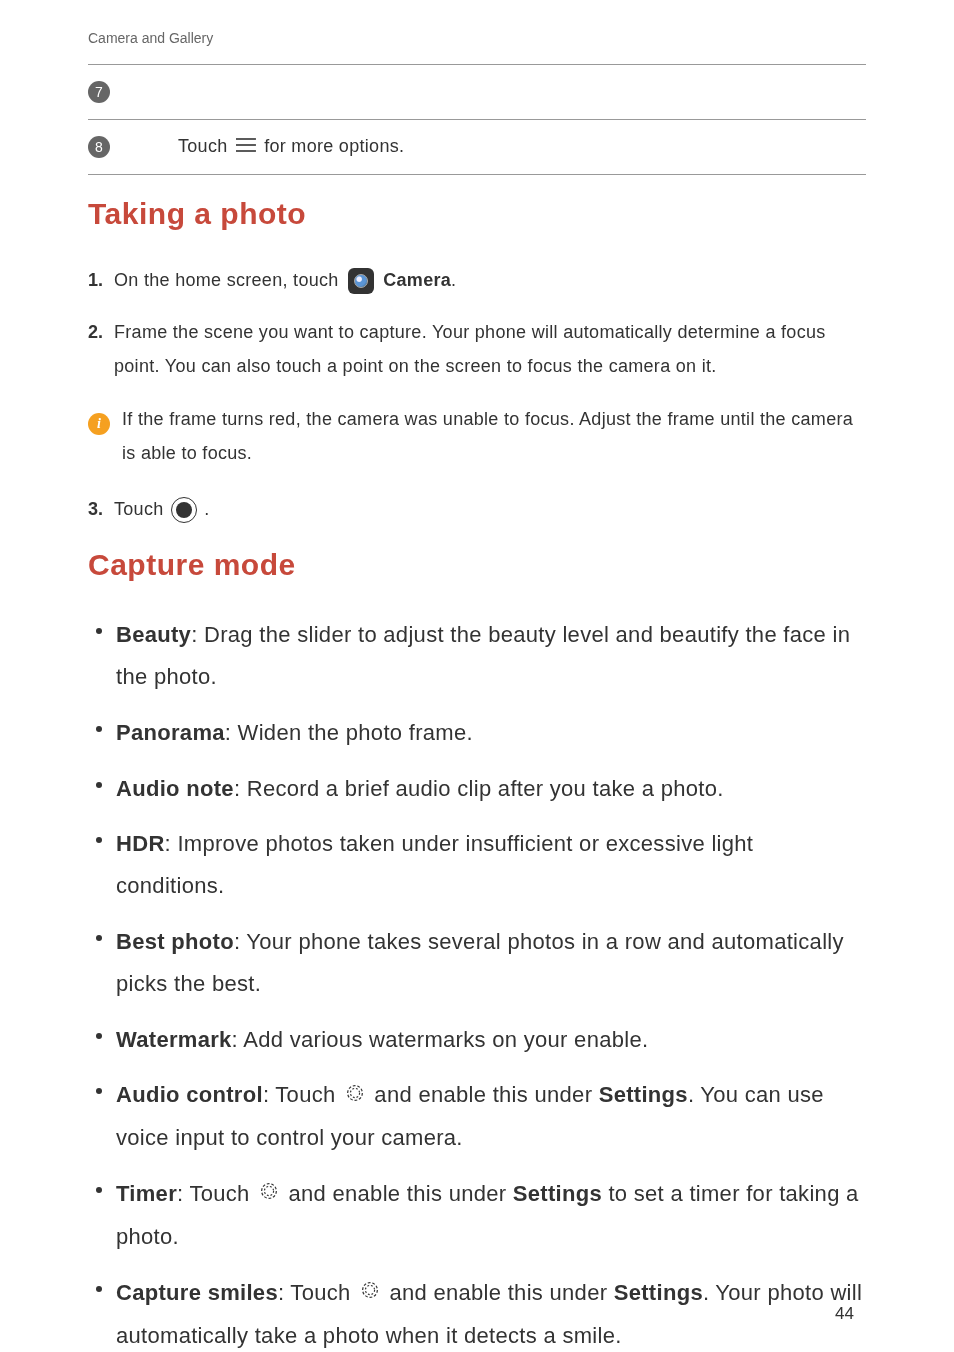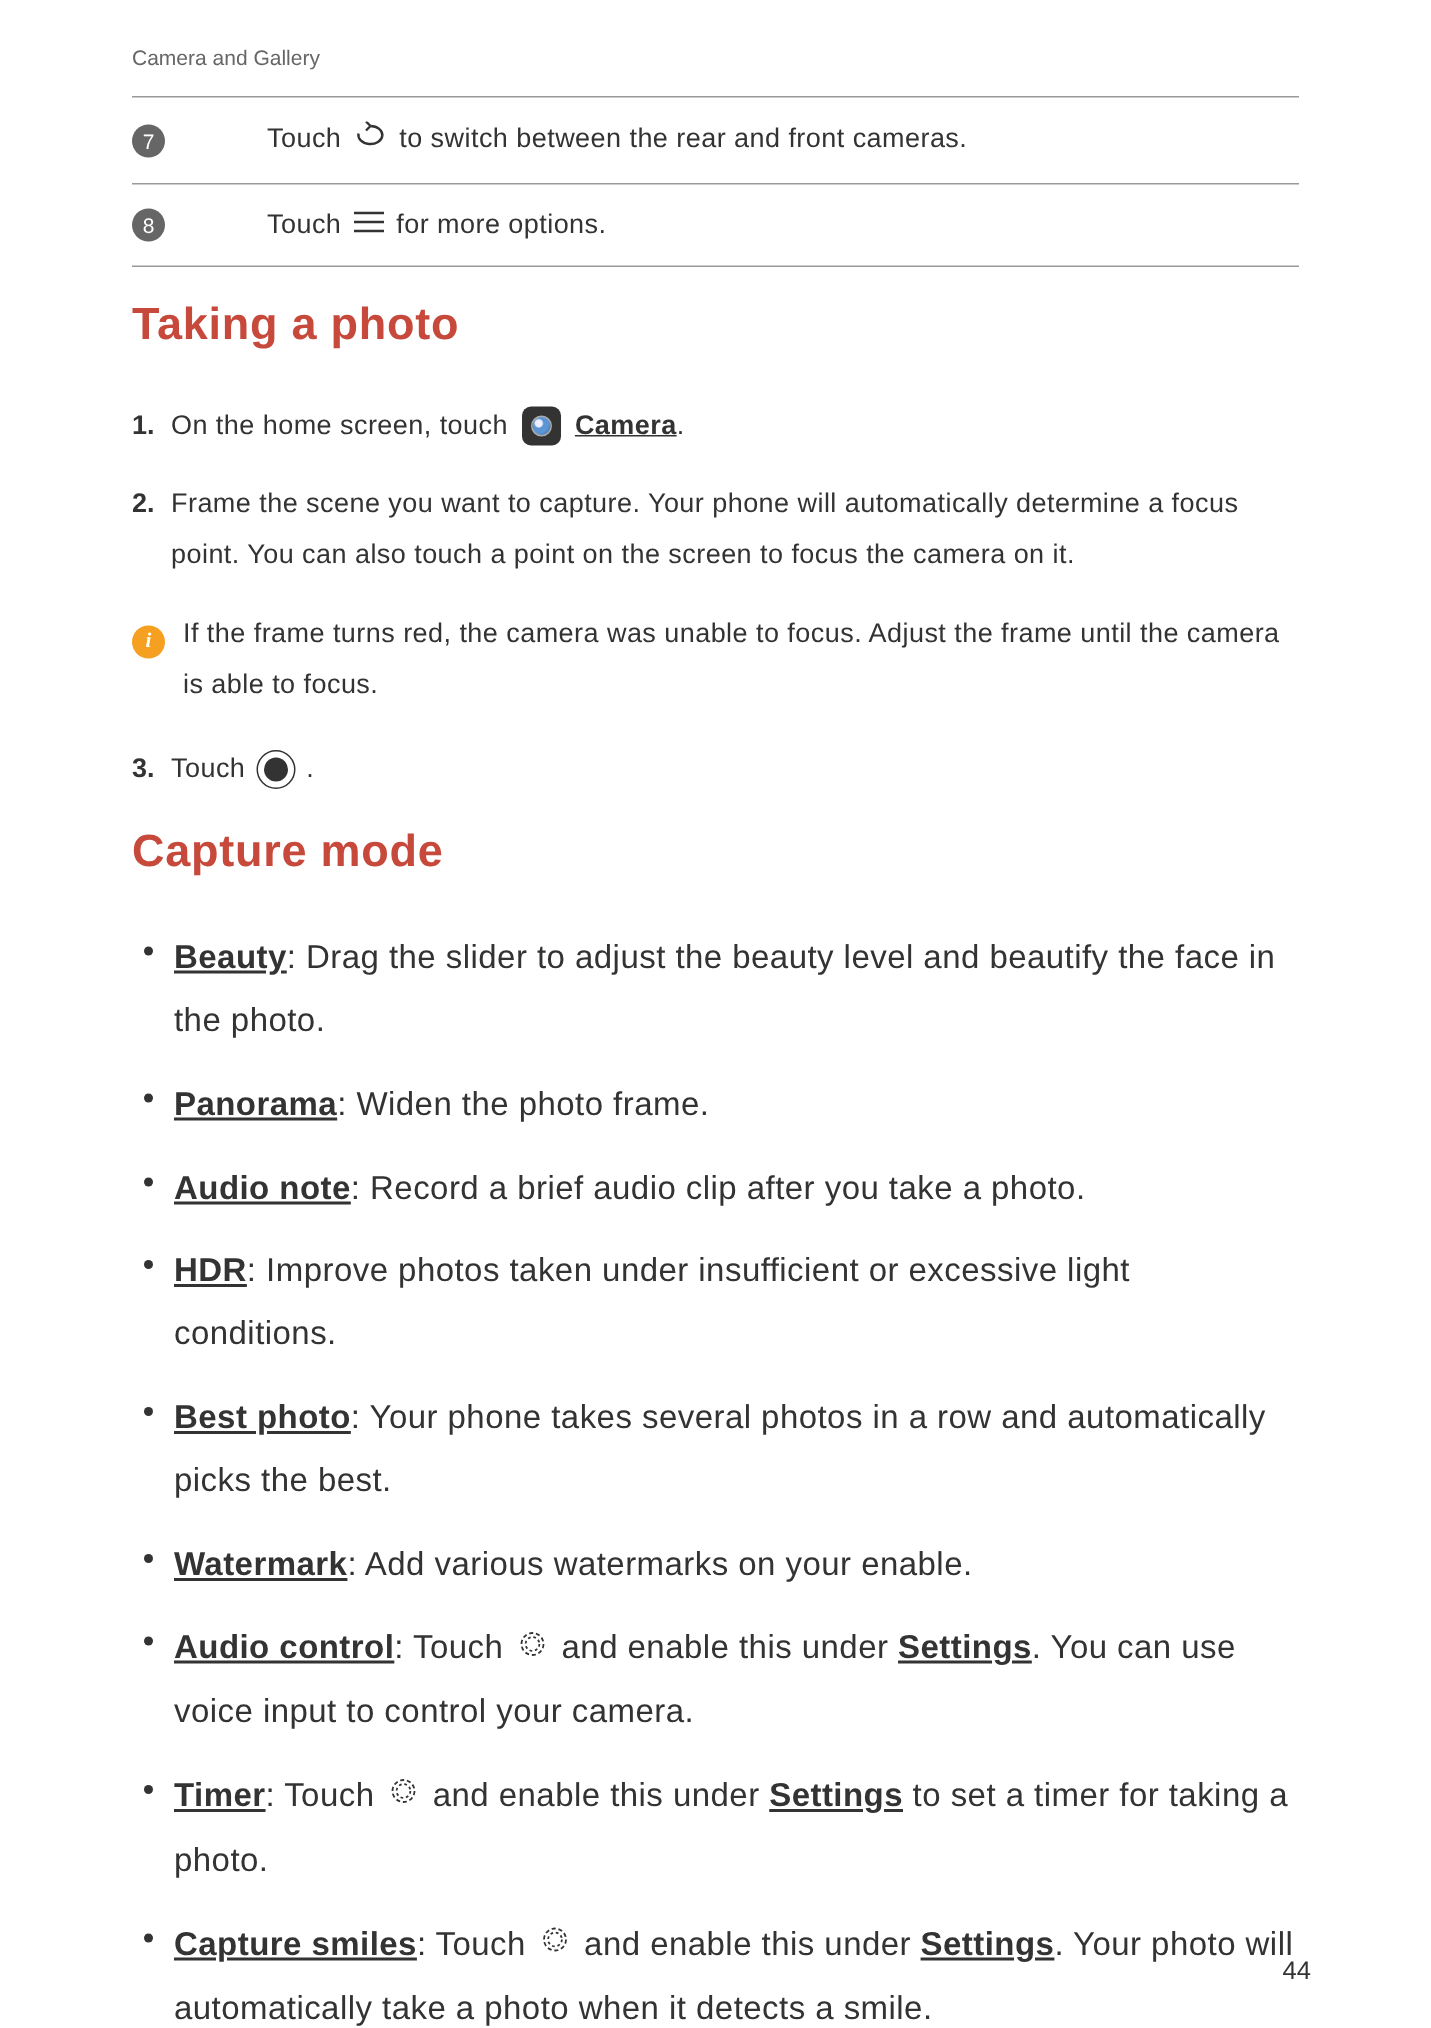--- a/index.html
+++ b/index.html
@@ -151,51 +151,41 @@
     ul li::before {
       content: "";
       width: 6px;
       height: 6px;
       background: #333;
       border-radius: 50%;
       position: absolute;
       left: 8px;
       top: 14px;
     }
-    .bold { font-weight: 700; text-decoration: underline; }
+    .bold { font-weight: 700; }
     .page-num {
       position: absolute;
       bottom: 28px;
-      right: 80px;
+      right: 100px;
       font-size: 17px;
       color: #333;
     }
     .gear-svg { vertical-align: middle; display: inline-block; margin: 0 2px; }
   </style>
 </head>
 <body>
 
 <div class="header">
   <span>Camera and Gallery</span>
 </div>
 
 <div class="table-wrapper">
   <div class="table-row">
     <div class="table-num">
       <span class="num-circle">7</span>
-    </div>
-    <div class="table-text">
-      <span>Touch </span>
-      <span class="inline-icon">
-        <svg width="24" height="20" viewBox="0 0 24 20">
-            <path d="M4 8 A8 6 0 1 0 12 3" fill="none" stroke="#333" stroke-width="1.6"></path>
-            <path d="M12 3 L9 0 M12 3 L9 6" fill="none" stroke="#333" stroke-width="1.6"></path>
-          </svg>
-      </span>
-      <span>to switch between the rear and front cameras.</span>
     </div>
   </div>
   <div class="table-row">
     <div class="table-num">
       <span class="num-circle">8</span>
     </div>
     <div class="table-text">
       <span>Touch </span>
       <span class="inline-icon">
         <svg width="22" height="16" viewBox="0 0 22 16">

